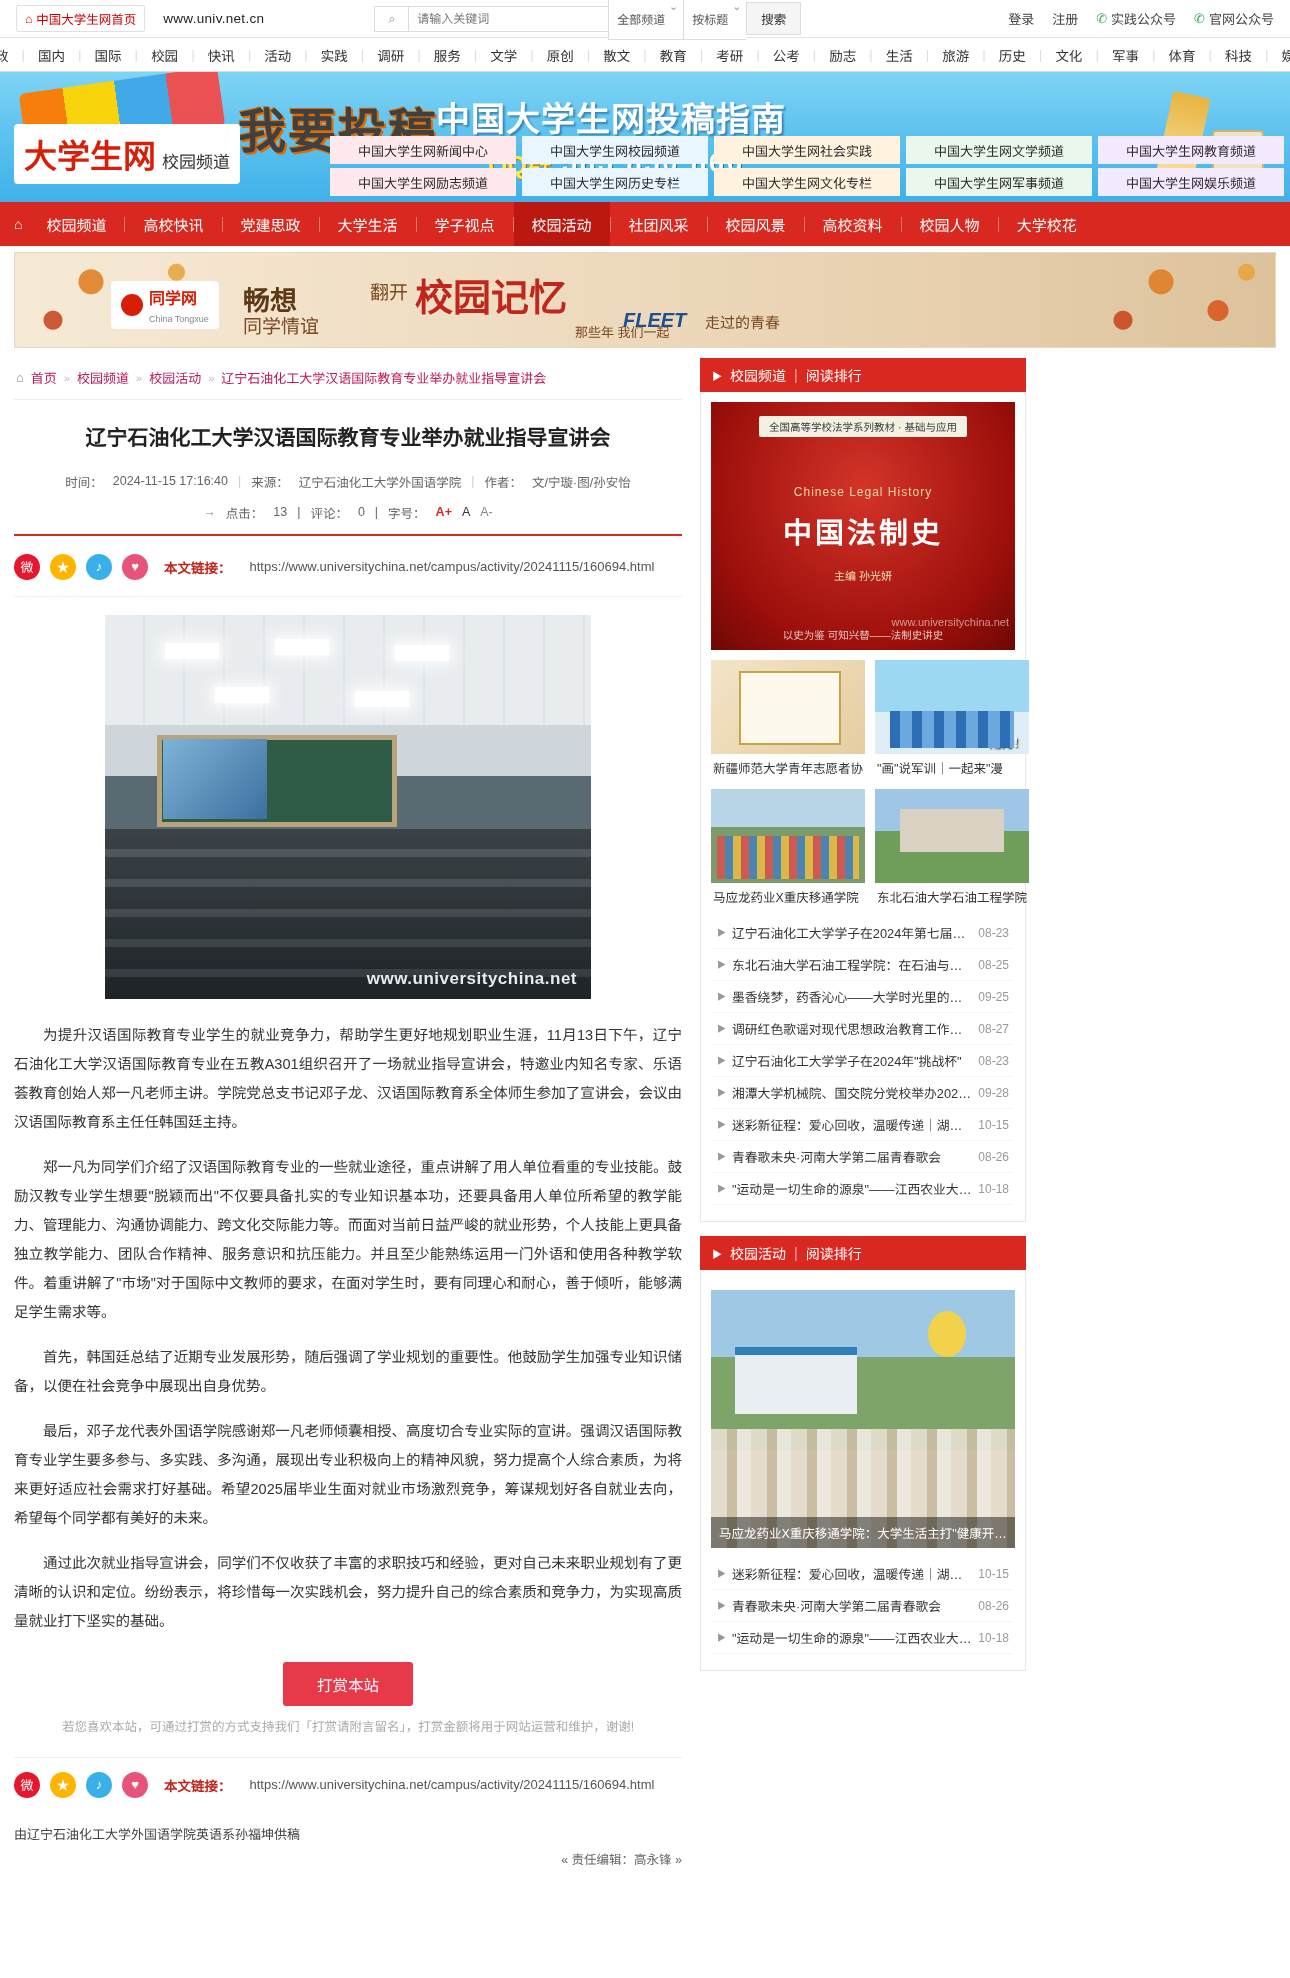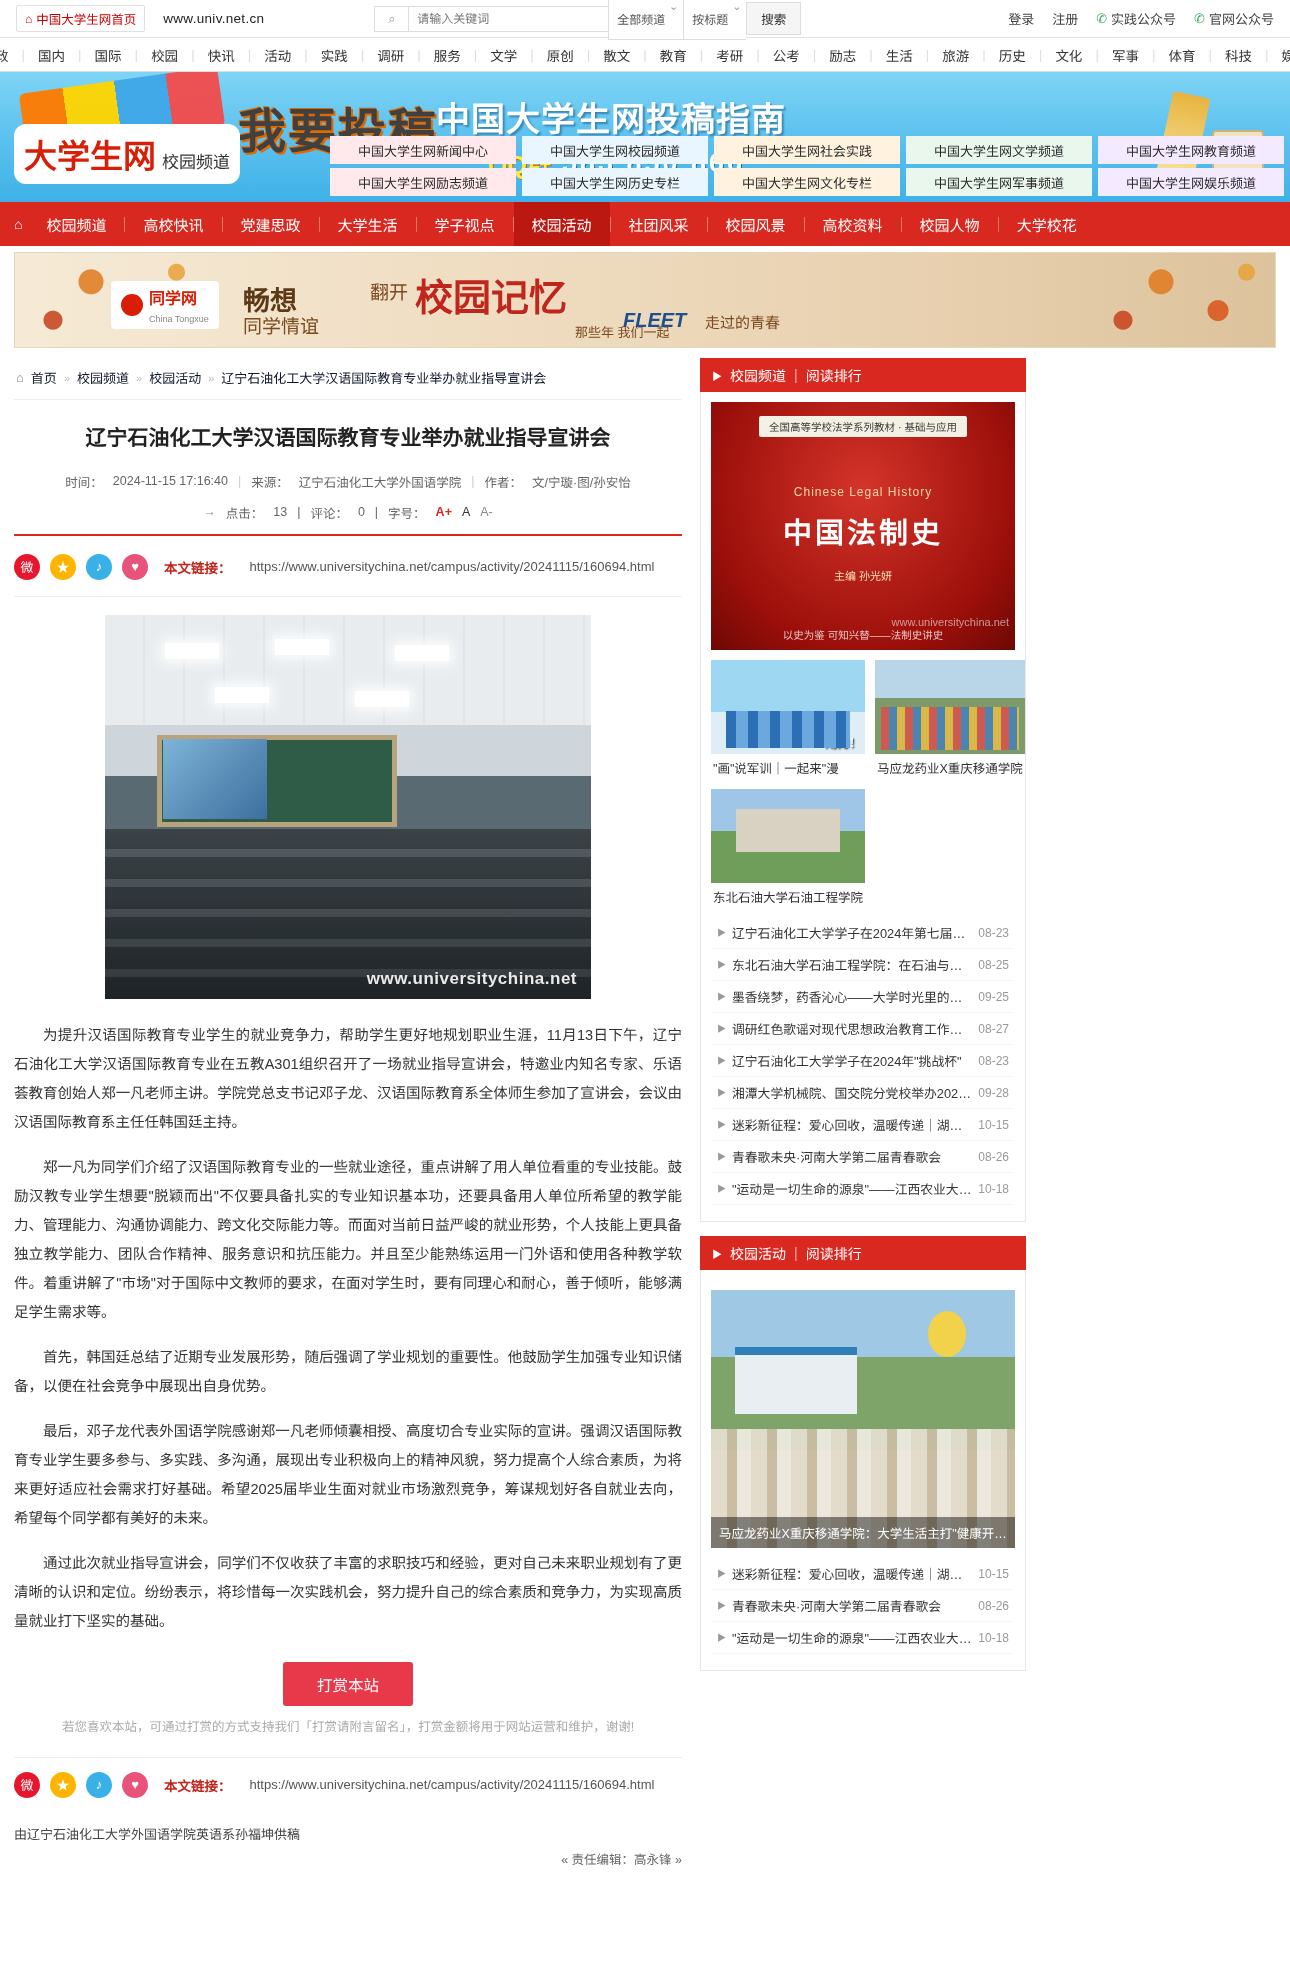--- a/index.html
+++ b/index.html
@@ -99,21 +99,21 @@
     font-size: 27px; font-weight: bold; color: #fff;
     letter-spacing: 3px; text-shadow: 1px 1px 0 #1c6ea4;
   }
   .pencil {
     position: absolute; left: 22px; top: 8px; width: 200px; height: 60px;
     background: linear-gradient(90deg,#ff7a00 0 22%, #ffd400 22% 48%, #3fa7e8 48% 74%, #f24b4b 74% 100%);
     border-radius: 6px; transform: rotate(-8deg); opacity: .95;
   }
   .ban-logo-box {
     position: absolute; left: 14px; top: 52px;
-    background: #fff; border-radius: 12px; padding: 6px 10px;
+    background: #fff; border-radius: 4px; padding: 6px 10px;
     display: flex; align-items: baseline; gap: 6px;
   }
   .ban-logo-main { font-size: 33px; font-weight: bold; color: #d81e06; }
   .ban-logo-sub { font-size: 17px; color: #333; }
   .pen-deco {
     position: absolute; right: 88px; top: 22px; width: 38px; height: 86px;
     background: linear-gradient(180deg,#e8b43f,#f6e3a0);
     border-radius: 4px; transform: rotate(12deg);
   }
   .ink-deco {
@@ -209,21 +209,21 @@
   .content { display: flex; gap: 18px; padding: 0 14px; margin-top: 10px; }
   .main-col { width: 668px; }
   .side-col { width: 326px; }
 
   .crumb {
     display: flex; align-items: center; gap: 7px;
     font-size: 13px; color: #666; padding: 10px 2px 12px;
     border-bottom: 1px solid #eee;
   }
   .crumb .hm { color: #888; }
-  .crumb a { color: #0f172a; text-decoration: none; }
+  .crumb a { color: #be185d; text-decoration: none; }
   .crumb .arr { color: #bbb; font-size: 11px; }
 
   .art-title {
     font-size: 21px; font-weight: bold; color: #222;
     text-align: center; padding: 22px 10px 18px; line-height: 1.5;
   }
   .meta {
     display: flex; align-items: center; justify-content: center;
     gap: 10px; font-size: 12.5px; color: #666; padding-bottom: 12px;
     flex-wrap: wrap;
@@ -671,20 +671,24 @@
           <div class="bk-series">全国高等学校法学系列教材 · 基础与应用</div>
           <div class="bk-en">Chinese Legal History</div>
           <div class="bk-cn">中国法制史</div>
           <div class="bk-ed">主编 孙光妍</div>
           <div class="bk-wm">www.universitychina.net</div>
           <div class="bk-foot">以史为鉴 可知兴替——法制史讲史</div>
         </div>
 
         <div class="thumbs" id="thumbs">
             <div class="thumb-card">
+              <div class="thumb-img ti1"></div>
+              <div class="thumb-cap">新疆师范大学青年志愿者协</div>
+            </div>
+            <div class="thumb-card">
               <div class="thumb-img ti2">
                 <span class="t2-overlay">用力！</span>
               </div>
               <div class="thumb-cap">"画"说军训｜一起来"漫</div>
             </div>
             <div class="thumb-card">
               <div class="thumb-img ti3"></div>
               <div class="thumb-cap">马应龙药业X重庆移通学院</div>
             </div>
             <div class="thumb-card">

